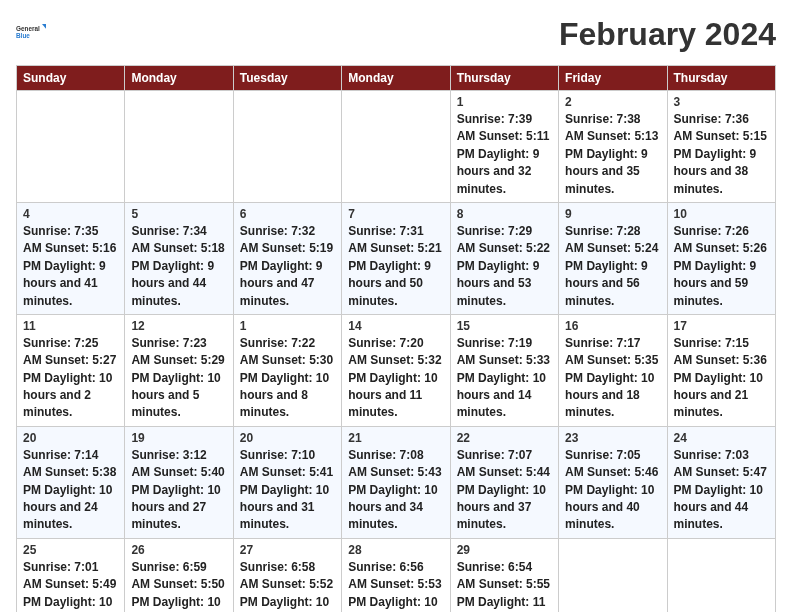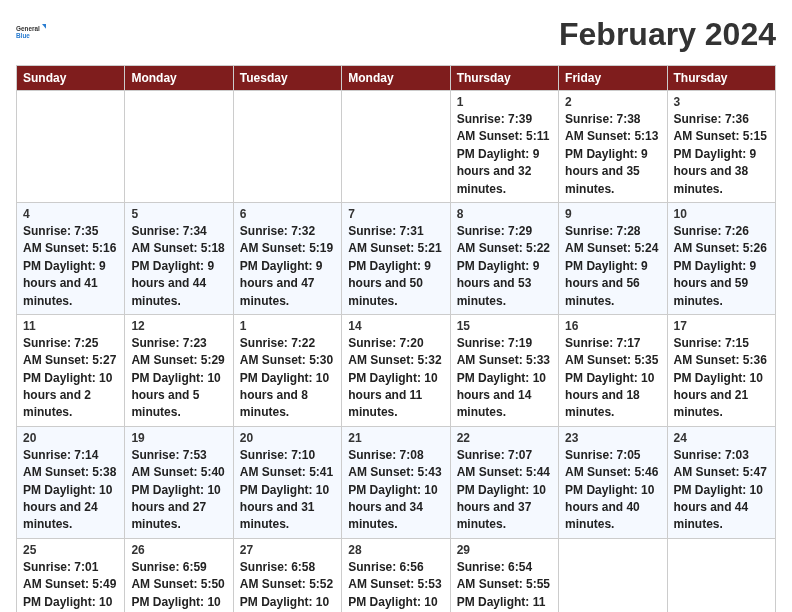--- a/index.html
+++ b/index.html
@@ -243,21 +243,21 @@
       <tr>
         <td>
           <div class="day-number">20</div>
           <div class="day-info">Sunrise: 7:14 AM
 Sunset: 5:38 PM
 Daylight: 10 hours
 and 24 minutes.</div>
         </td>
         <td>
           <div class="day-number">19</div>
-          <div class="day-info">Sunrise: 7:53 AM
+          <div class="day-info">Sunrise: 3:12 AM
 Sunset: 5:40 PM
 Daylight: 10 hours
 and 27 minutes.</div>
         </td>
         <td>
           <div class="day-number">20</div>
           <div class="day-info">Sunrise: 7:10 AM
 Sunset: 5:41 PM
 Daylight: 10 hours
 and 31 minutes.</div>

